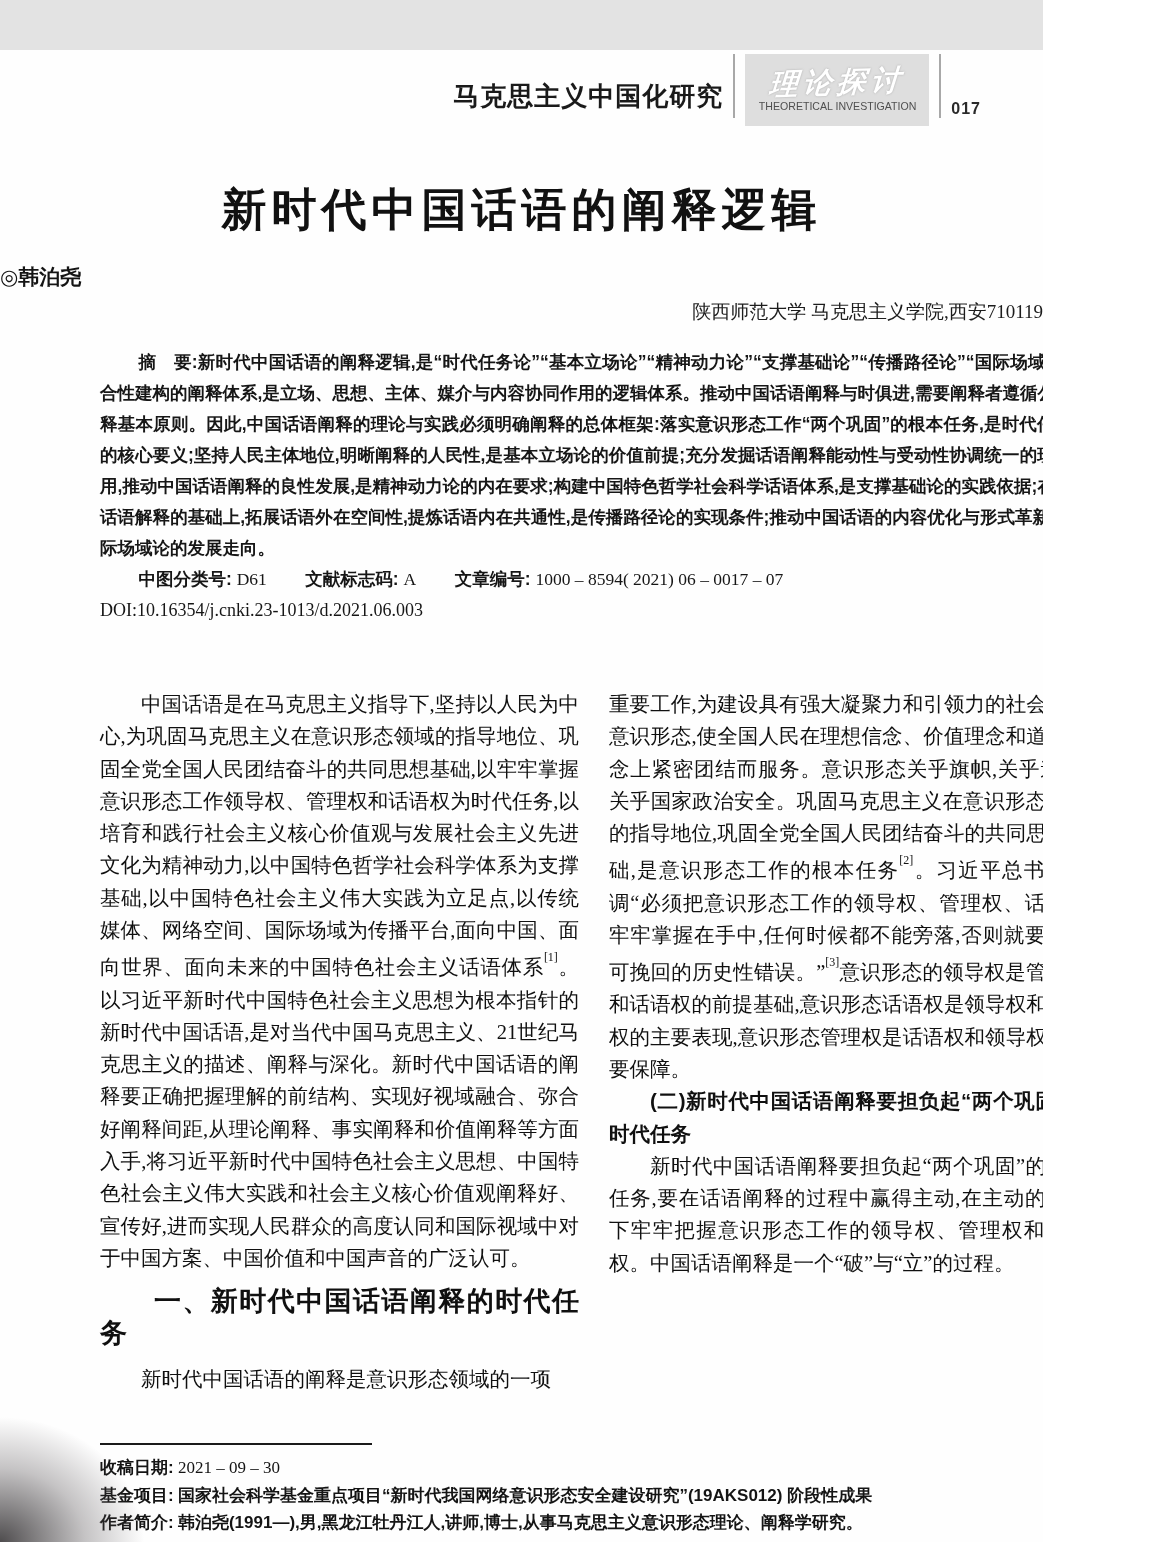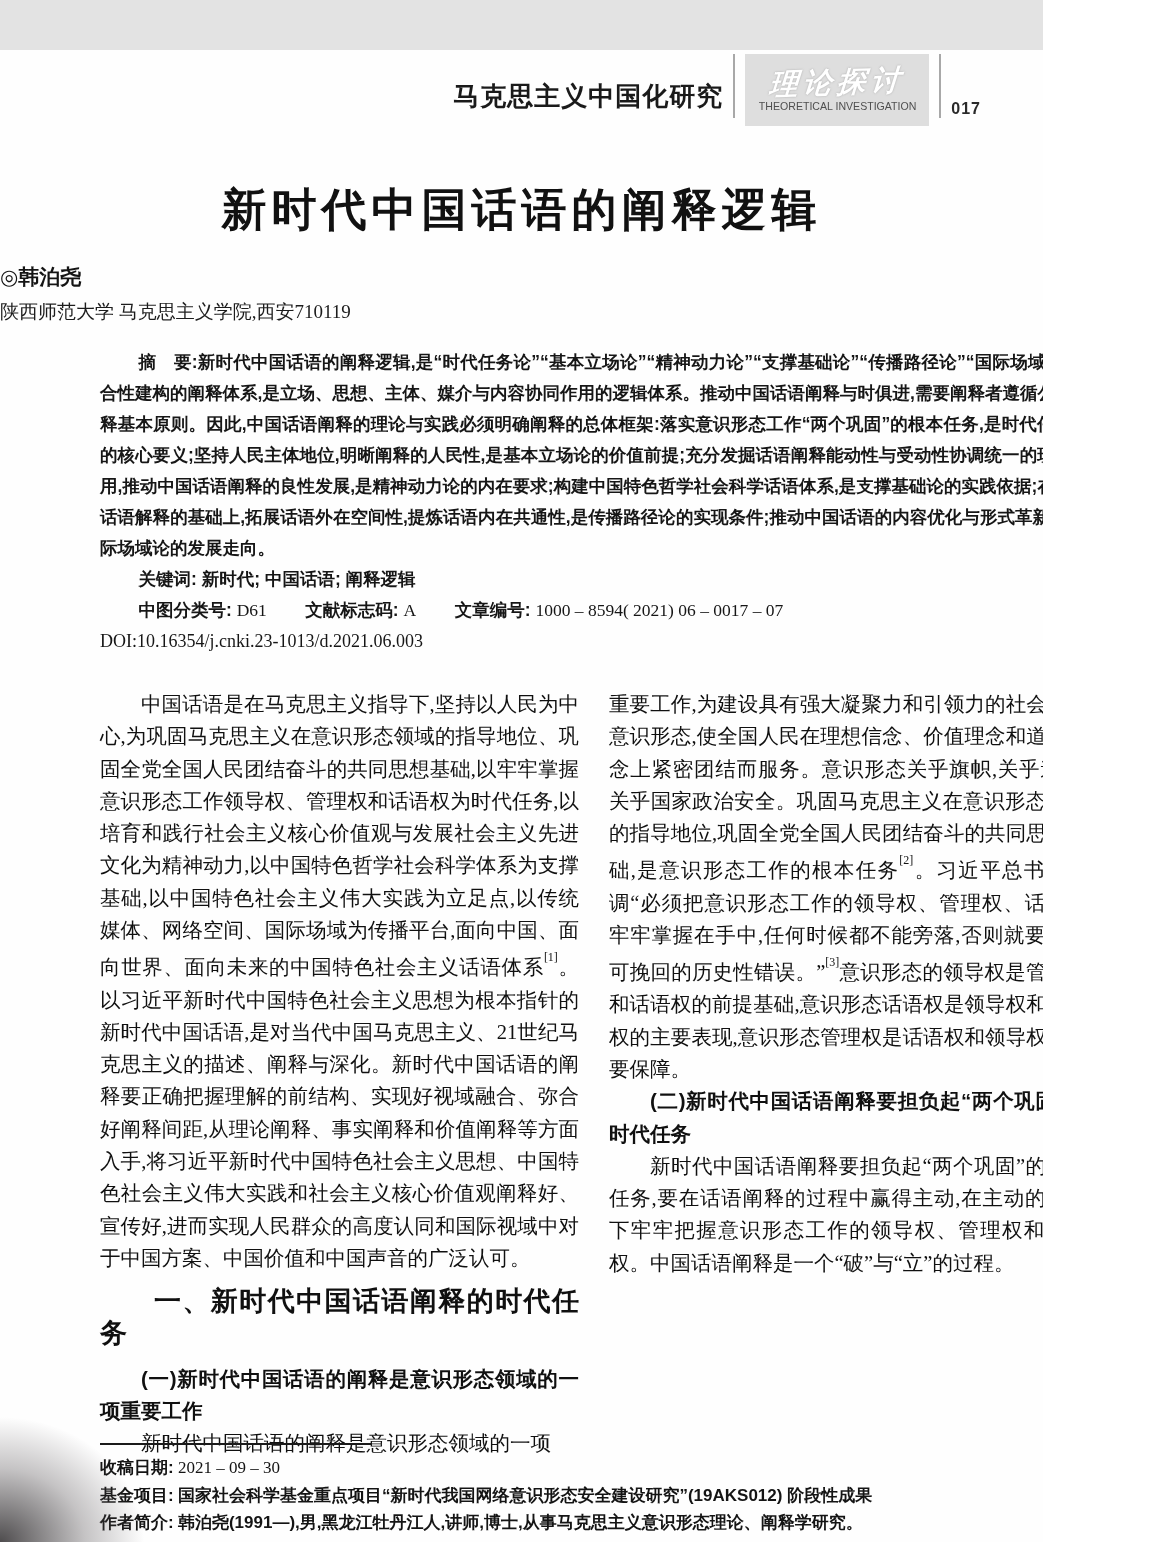--- a/index.html
+++ b/index.html
@@ -56,21 +56,21 @@
     font-family:"Liberation Sans","DejaVu Sans",sans-serif;
     font-weight:900; font-size:45px; letter-spacing:5px; color:#111;
   }
   .article-author {
     position:absolute; top:263px; left:0; width:100%;
     text-align:left; font-weight:700; font-size:21px;
     font-family:"Liberation Sans","DejaVu Sans",sans-serif;
   }
   .article-affil {
     position:absolute; top:299px; left:0; width:100%;
-    text-align:left; font-size:19px; color:#1c1c1c;
+    text-align:right; font-size:19px; color:#1c1c1c;
   }
   
   .abstract {
     position:absolute; top:347px; left:100px; width:990px;
     font-family:"Liberation Sans","DejaVu Sans",sans-serif;
     font-weight:600; font-size:17.5px; line-height:31px;
     text-align:justify; text-justify:inter-ideograph; color:#161616;
   }
   .abstract p { margin:0; }
   .abs-body { text-indent:2.2em; }
@@ -143,30 +143,28 @@
     <div class="hdr-div"></div>
     <div class="page-num">017</div>
   </div>
 
   <div class="article-title">新时代中国话语的阐释逻辑</div>
   <div class="article-author">◎韩泊尧</div>
   <div class="article-affil">陕西师范大学 马克思主义学院,西安710119</div>
 
   <div class="abstract">
     <p class="abs-body"><span class="abs-label">摘　要:</span><span>新时代中国话语的阐释逻辑,是“时代任务论”“基本立场论”“精神动力论”“支撑基础论”“传播路径论”“国际场域论”综合性建构的阐释体系,是立场、思想、主体、媒介与内容协同作用的逻辑体系。推动中国话语阐释与时俱进,需要阐释者遵循公共阐释基本原则。因此,中国话语阐释的理论与实践必须明确阐释的总体框架:落实意识形态工作“两个巩固”的根本任务,是时代任务论的核心要义;坚持人民主体地位,明晰阐释的人民性,是基本立场论的价值前提;充分发掘话语阐释能动性与受动性协调统一的现实作用,推动中国话语阐释的良性发展,是精神动力论的内在要求;构建中国特色哲学社会科学话语体系,是支撑基础论的实践依据;在特定话语解释的基础上,拓展话语外在空间性,提炼话语内在共通性,是传播路径论的实现条件;推动中国话语的内容优化与形式革新,是国际场域论的发展走向。</span></p>
-    <p class="kw-line"><span class="abs-label">关键词:</span> <span>新时代; 中国话语; 阐释逻辑</span></p>
     <p class="meta-line"><span class="abs-label">中图分类号:</span> <span class="val">D61</span><span class="meta-gap"></span><span class="abs-label">文献标志码:</span> <span class="val">A</span><span class="meta-gap"></span><span class="abs-label">文章编号:</span> <span class="val">1000 – 8594( 2021) 06 – 0017 – 07</span></p>
     <p class="doi-line">DOI:10.16354/j.cnki.23-1013/d.2021.06.003</p>
   </div>
 
   <div class="columns">
     <div class="col">
       <p class="indent"><span>中国话语是在马克思主义指导下,坚持以人民为中心,为巩固马克思主义在意识形态领域的指导地位、巩固全党全国人民团结奋斗的共同思想基础,以牢牢掌握意识形态工作领导权、管理权和话语权为时代任务,以培育和践行社会主义核心价值观与发展社会主义先进文化为精神动力,以中国特色哲学社会科学体系为支撑基础,以中国特色社会主义伟大实践为立足点,以传统媒体、网络空间、国际场域为传播平台,面向中国、面向世界、面向未来的中国特色社会主义话语体系</span><sup class="ref">[1]</sup><span>。以习近平新时代中国特色社会主义思想为根本指针的新时代中国话语,是对当代中国马克思主义、21世纪马克思主义的描述、阐释与深化。新时代中国话语的阐释要正确把握理解的前结构、实现好视域融合、弥合好阐释间距,从理论阐释、事实阐释和价值阐释等方面入手,将习近平新时代中国特色社会主义思想、中国特色社会主义伟大实践和社会主义核心价值观阐释好、宣传好,进而实现人民群众的高度认同和国际视域中对于中国方案、中国价值和中国声音的广泛认可。</span></p>
       <p class="section-heading">一、新时代中国话语阐释的时代任务</p>
-      <p class="sub-heading">(一)新时代中国话语的阐释是意识形态领域的一项重要工作</p>
       <p class="indent">新时代中国话语的阐释是意识形态领域的一项</p>
     </div>
     <div class="col">
       <p><span>重要工作,为建设具有强大凝聚力和引领力的社会主义意识形态,使全国人民在理想信念、价值理念和道德观念上紧密团结而服务。意识形态关乎旗帜,关乎道路,关乎国家政治安全。巩固马克思主义在意识形态领域的指导地位,巩固全党全国人民团结奋斗的共同思想基础,是意识形态工作的根本任务</span><sup class="ref">[2]</sup><span>。习近平总书记强调“必须把意识形态工作的领导权、管理权、话语权牢牢掌握在手中,任何时候都不能旁落,否则就要犯无可挽回的历史性错误。”</span><sup class="ref">[3]</sup><span>意识形态的领导权是管理权和话语权的前提基础,意识形态话语权是领导权和管理权的主要表现,意识形态管理权是话语权和领导权的重要保障。</span></p>
       <p class="sub-heading">(二)新时代中国话语阐释要担负起“两个巩固”的时代任务</p>
       <p class="indent">新时代中国话语阐释要担负起“两个巩固”的时代任务,要在话语阐释的过程中赢得主动,在主动的态势下牢牢把握意识形态工作的领导权、管理权和话语权。中国话语阐释是一个“破”与“立”的过程。</p>
     </div>
   </div>
 
   <div class="footnote">

